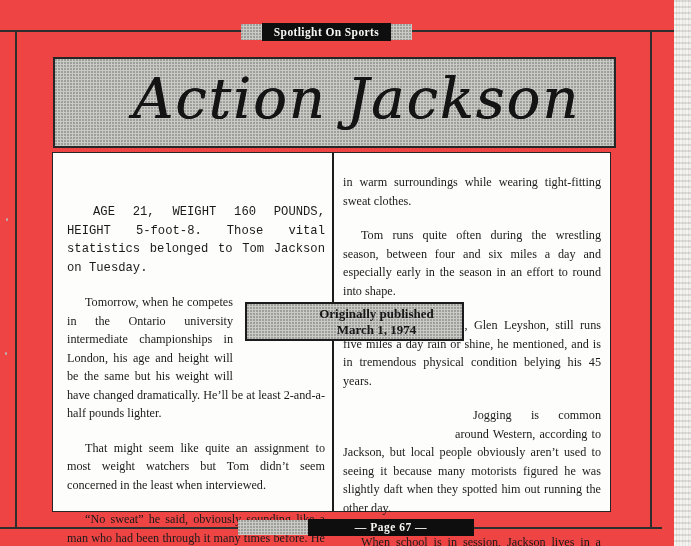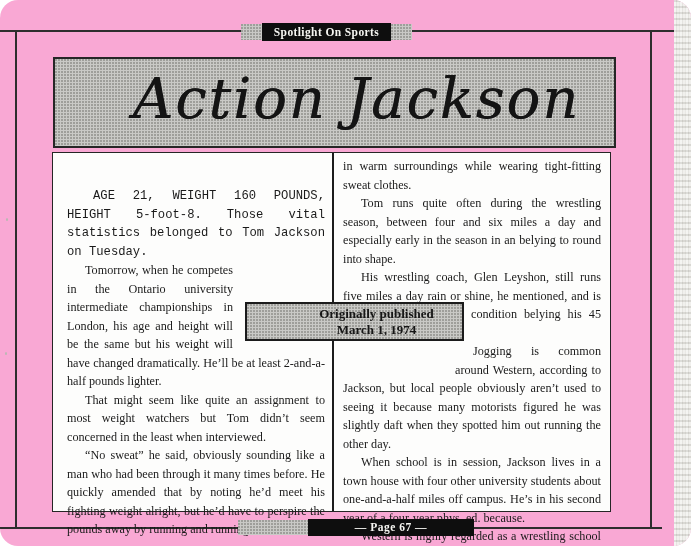--- a/index.html
+++ b/index.html
@@ -1,21 +1,20 @@
 <!DOCTYPE html>
 <html><head>
 <meta charset="utf-8">
 <style>
   * { margin:0; padding:0; box-sizing:border-box; }
   html,body { background:#ffffff; }
   .page {
     position:relative; width:691px; height:546px; overflow:hidden;
-    background:#f9a8d4; color:#1b1b1b;
+    background:#ef4444; color:#1b1b1b;
     font-family:"Liberation Serif", serif;
-    border-radius:18px;
   }
   .halftone {
     background-color:#c9c9c6;
     background-image: radial-gradient(circle at 1px 1px, #9e9e9a 30%, rgba(0,0,0,0) 32%);
     background-size:3px 3px;
     padding-left:44px;
   }
   
   .top-rule { position:absolute; left:0; top:30px; width:678px; height:2px; background:#2e2e2e; }
   .footer-rule { position:absolute; left:0; top:527px; width:662px; height:2px; background:#2e2e2e; }
@@ -43,21 +42,21 @@
     position:absolute; left:52px; top:152px; width:559px; height:360px;
     border:1.5px solid #262626; background:#fdfdfc;
   }
   .column-divider { position:absolute; left:279px; top:0; width:1.5px; height:100%; background:#1c1c1c; }
   .col {
     position:absolute; width:258px; font-size:12.2px; line-height:18.5px;
     text-align:justify; color:#1a1a1a;
   }
   .col-left  { left:14px;  top:34px; }
   .col-right { left:290px; top:4px;  }
-  .para { text-indent:18px; }
+  .para { text-indent:18px;margin-top:16px; }
   .para.lead { text-indent:26px;font-family:Liberation Mono, monospace; }
   .para.noindent { text-indent:0; }
   .notch-left-col  { float:right; width:92px;  height:36px; margin-top:56px; }
   .notch-right-col { float:left;  width:112px; height:36px; }
   
   .inset-origin-box {
     position:absolute; left:192px; top:149px; width:219px; height:39px; z-index:3;
     border:2px solid #1b1b1b; text-align:center;
     font-weight:bold; font-size:13px; line-height:16px; color:#161616;
     padding-top:2px;
@@ -100,21 +99,21 @@
 
     <div class="col col-left">
       <p class="para lead"><span>AGE 21, WEIGHT 160 POUNDS, HEIGHT 5-foot-8. Those vital statistics belonged to Tom Jackson on Tuesday.</span></p>
       <p class="para"><span class="notch-left-col"></span><span>Tomorrow, when he competes in the Ontario university intermediate championships in London, his age and height will be the same but his weight will have changed dramatically. He’ll be at least 2-and-a-half pounds lighter.</span></p>
       <p class="para"><span>That might seem like quite an assignment to most weight watchers but Tom didn’t seem concerned in the least when interviewed.</span></p>
       <p class="para"><span>“No sweat” he said, obviously sounding like a man who had been through it many times before. He quickly amended that by noting he’d meet his fighting weight alright, but he’d have to perspire the pounds away by running and running some more</span></p>
     </div>
 
     <div class="col col-right">
       <p class="para noindent"><span>in warm surroundings while wearing tight-fitting sweat clothes.</span></p>
-      <p class="para"><span>Tom runs quite often during the wrestling season, between four and six miles a day and especially early in the season in an belying to round into shape.</span></p>
+      <p class="para"><span>Tom runs quite often during the wrestling season, between four and six miles a day and especially early in the season in an effort to round into shape.</span></p>
       <p class="para"><span>His wrestling coach, Glen Leyshon, still runs five miles a day rain or shine, he mentioned, and is in tremendous physical condition belying his 45 years.</span></p>
       <p class="para"><span class="notch-right-col"></span><span>Jogging is common around Western, according to Jackson, but local people obviously aren’t used to seeing it because many motorists figured he was slightly daft when they spotted him out running the other day.</span></p>
       <p class="para"><span>When school is in session, Jackson lives in a town house with four other university students about one-and-a-half miles off campus. He’s in his second year of a four-year phys. ed. because.</span></p>
       <p class="para"><span>Western is highly regarded as a wrestling school at the university level on the basis of having won</span></p>
     </div>
 
     <div class="inset-origin-box halftone">
       <span>Originally published</span>
       <span>March 1, 1974</span>
     </div>

